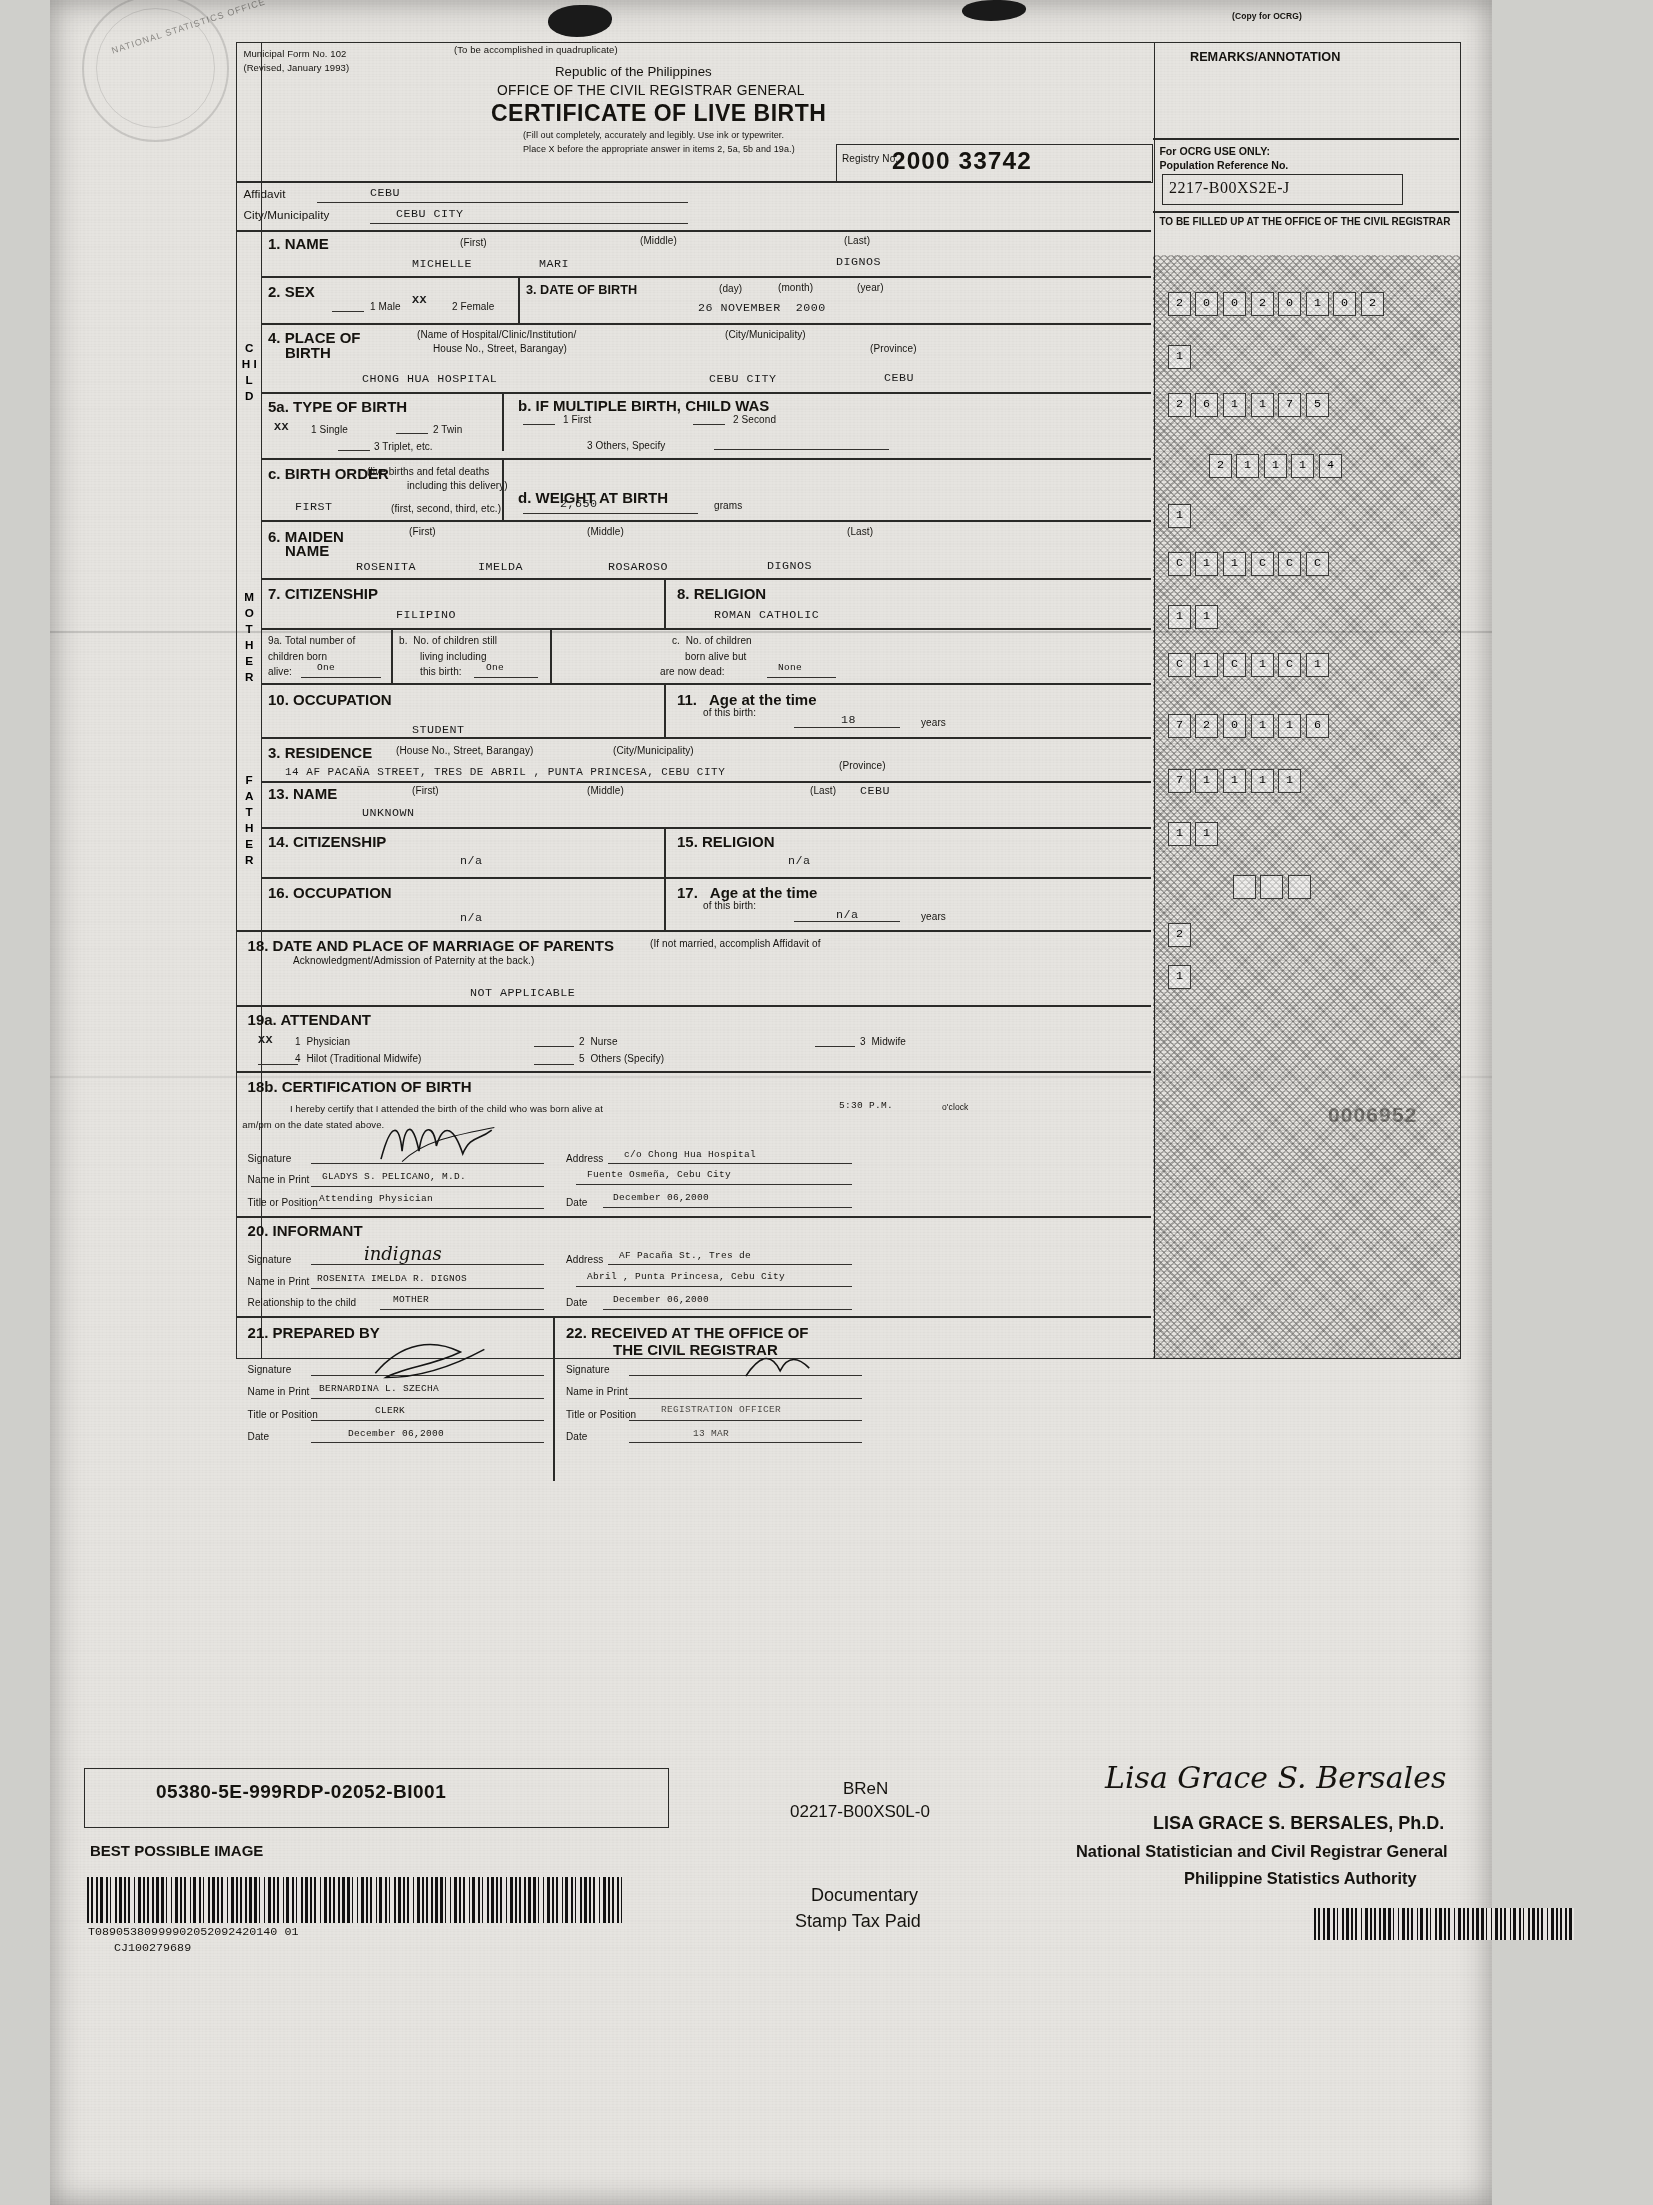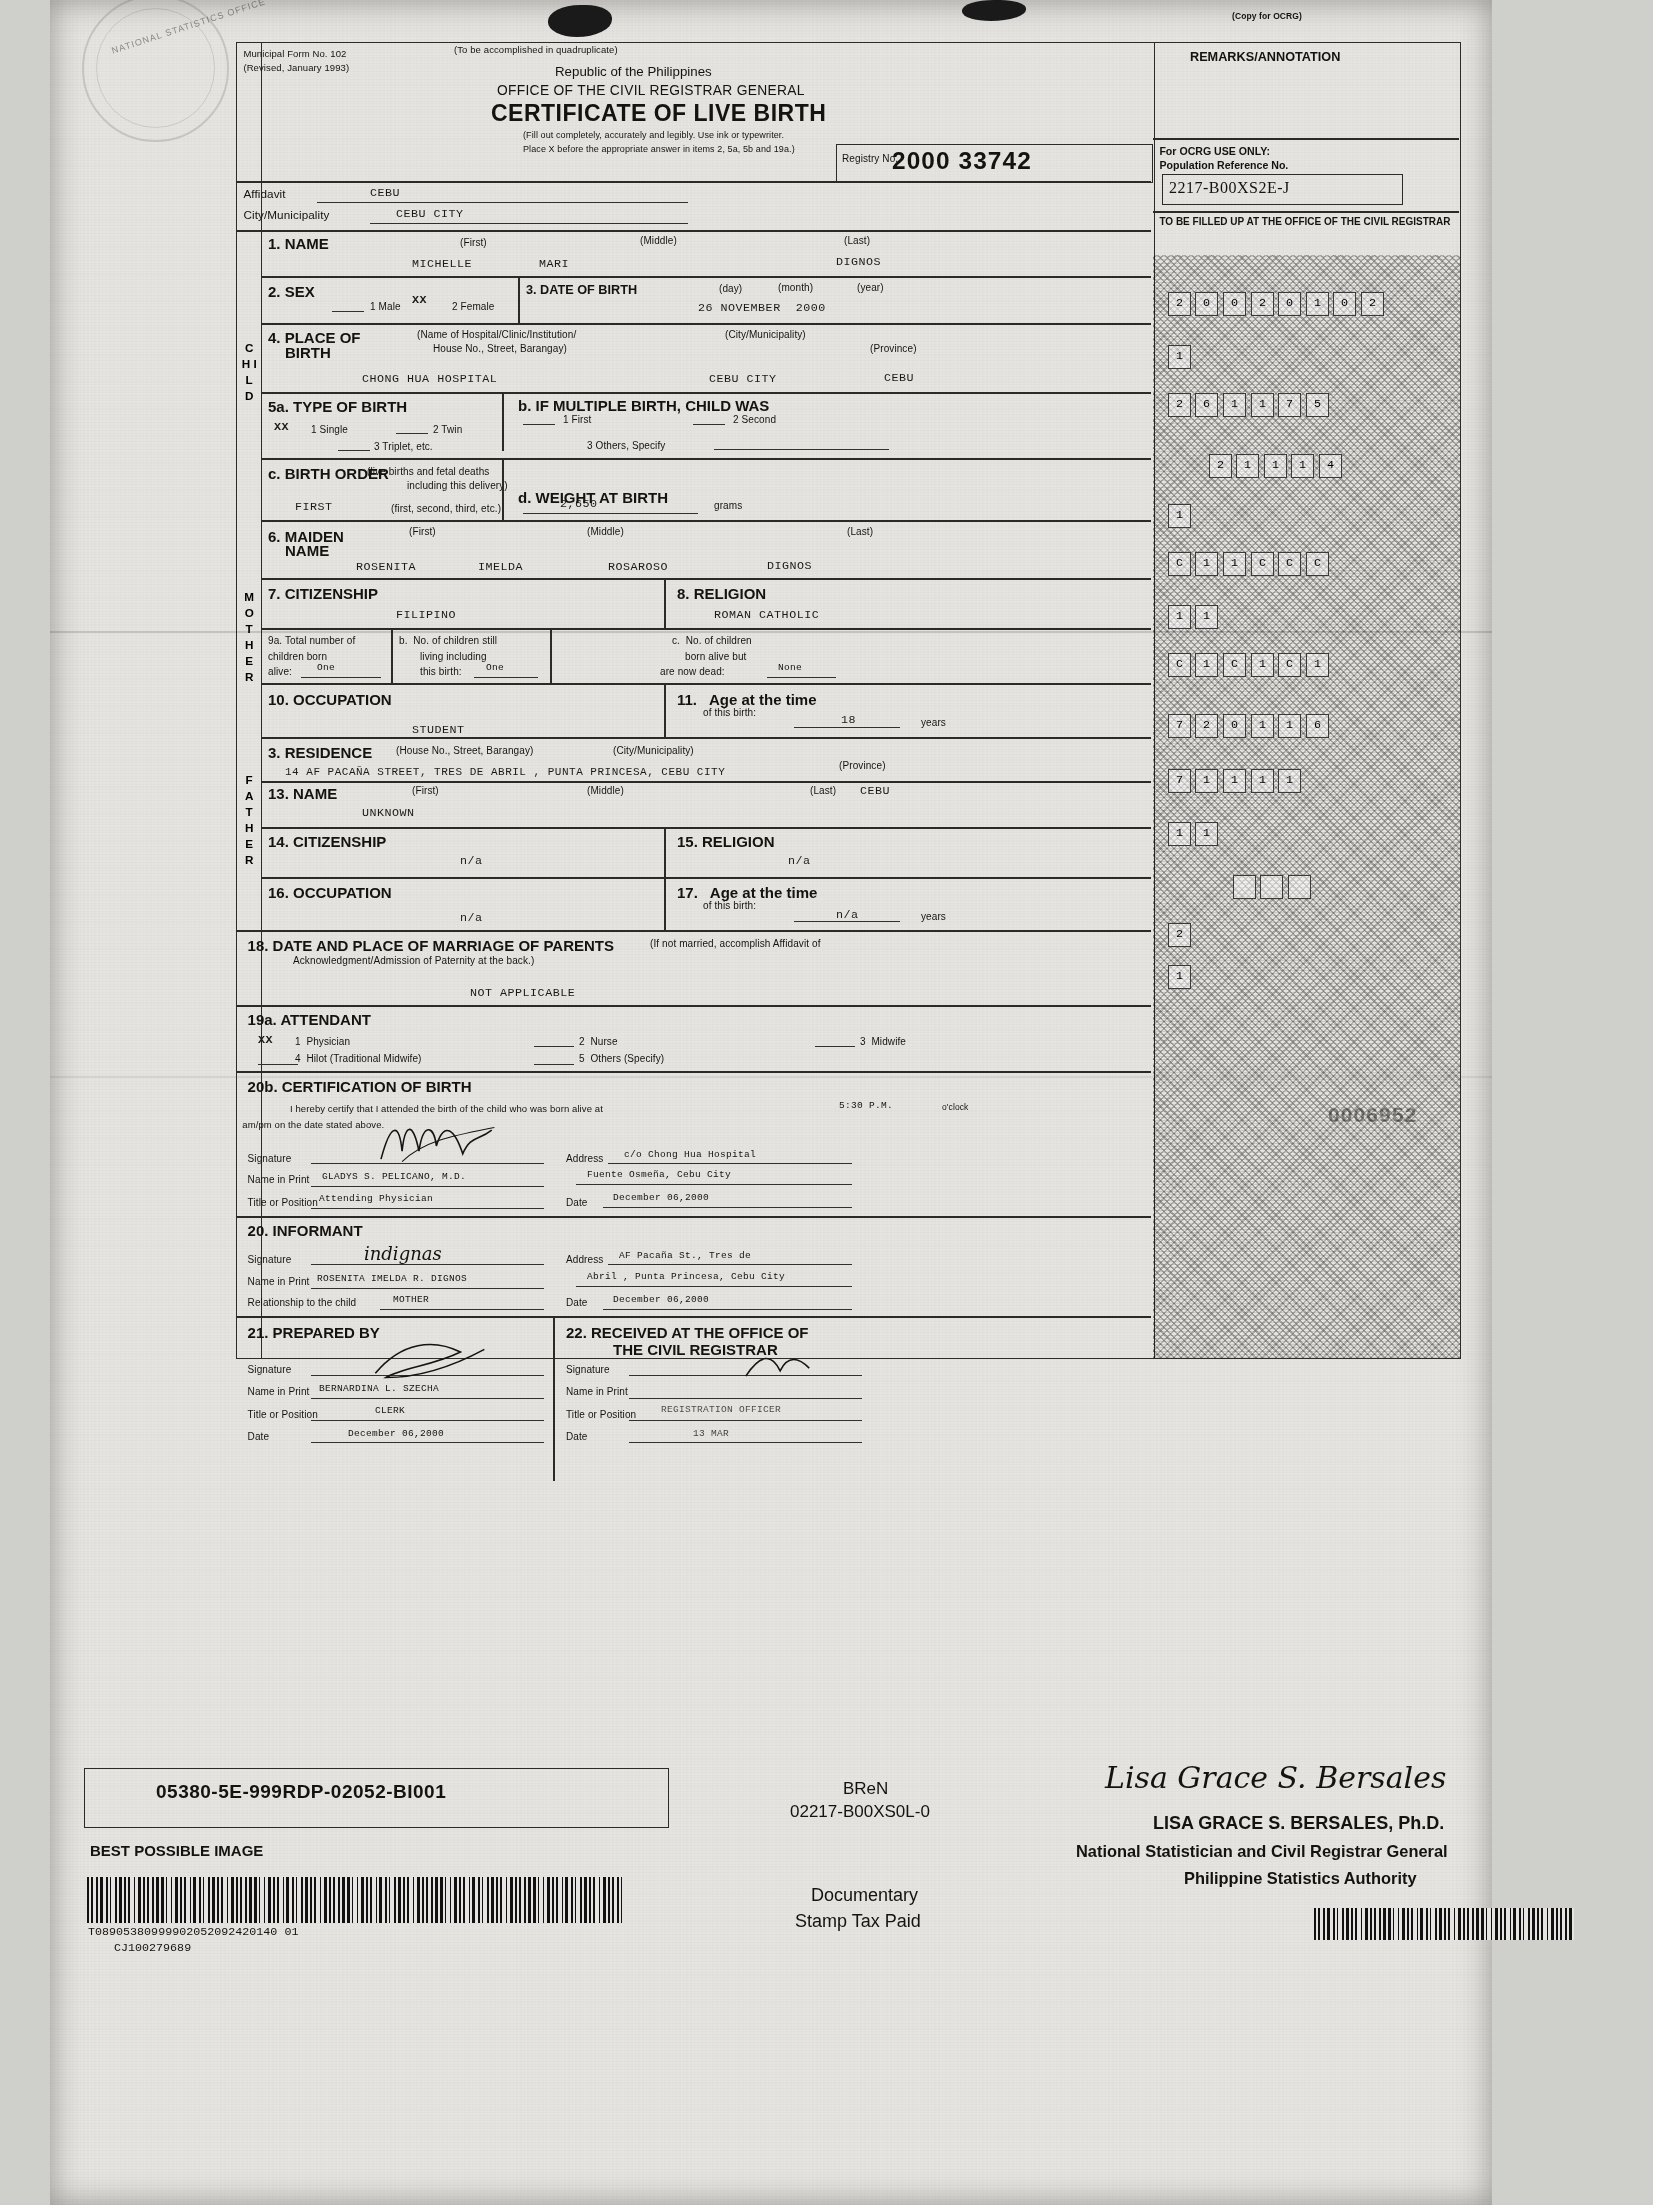--- a/index.html
+++ b/index.html
@@ -245,21 +245,21 @@
       <div class="uline" style="left:297px;top:1003px;width:40px;"></div>
       <div class="t lbl" style="left:342px;top:993px;">2  Nurse</div>
       <div class="uline" style="left:578px;top:1003px;width:40px;"></div>
       <div class="t lbl" style="left:623px;top:993px;">3  Midwife</div>
       <div class="uline" style="left:21px;top:1021px;width:40px;"></div>
       <div class="t lbl" style="left:58px;top:1010px;">4  Hilot (Traditional Midwife)</div>
       <div class="uline" style="left:297px;top:1021px;width:40px;"></div>
       <div class="t lbl" style="left:342px;top:1010px;">5  Others (Specify)</div>
       <div class="line" style="left:0;top:1028px;width:914px;height:1.6px;"></div>
 
-      <div class="t lbl-b" style="left:10.6px;top:1035px;">20b. CERTIFICATION OF BIRTH</div>
+      <div class="t lbl-b" style="left:10.6px;top:1035px;">18b. CERTIFICATION OF BIRTH</div>
       <div class="t lbl" style="left:53px;top:1060px;font-size:9.5px;">I hereby certify that I attended the birth of the child who was born alive at</div>
       <div class="t fill-sm" style="left:602px;top:1057px;">5:30 P.M.</div>
       <div class="t lbl" style="left:705px;top:1059px;font-size:8.5px;">o'clock</div>
       <div class="t lbl" style="left:5.3px;top:1076px;font-size:9.5px;">am/pm on the date stated above.</div>
 
       <div class="t lbl" style="left:10.6px;top:1110px;">Signature</div>
       <div class="uline" style="left:74px;top:1120px;width:233px;"></div>
       <svg style="position:absolute;left:133px;top:1066px;" width="138" height="58" viewBox="0 0 260 110">
         <path d="M20 95 C40 20,55 30,60 80 C65 30,80 20,92 80 C100 25,120 30,125 70 C140 20,160 40,175 85 C190 50,205 60,230 40" fill="none" stroke="#141414" stroke-width="3"></path>
         <path d="M60 100 C100 60,160 50,235 35" fill="none" stroke="#141414" stroke-width="2"></path>

